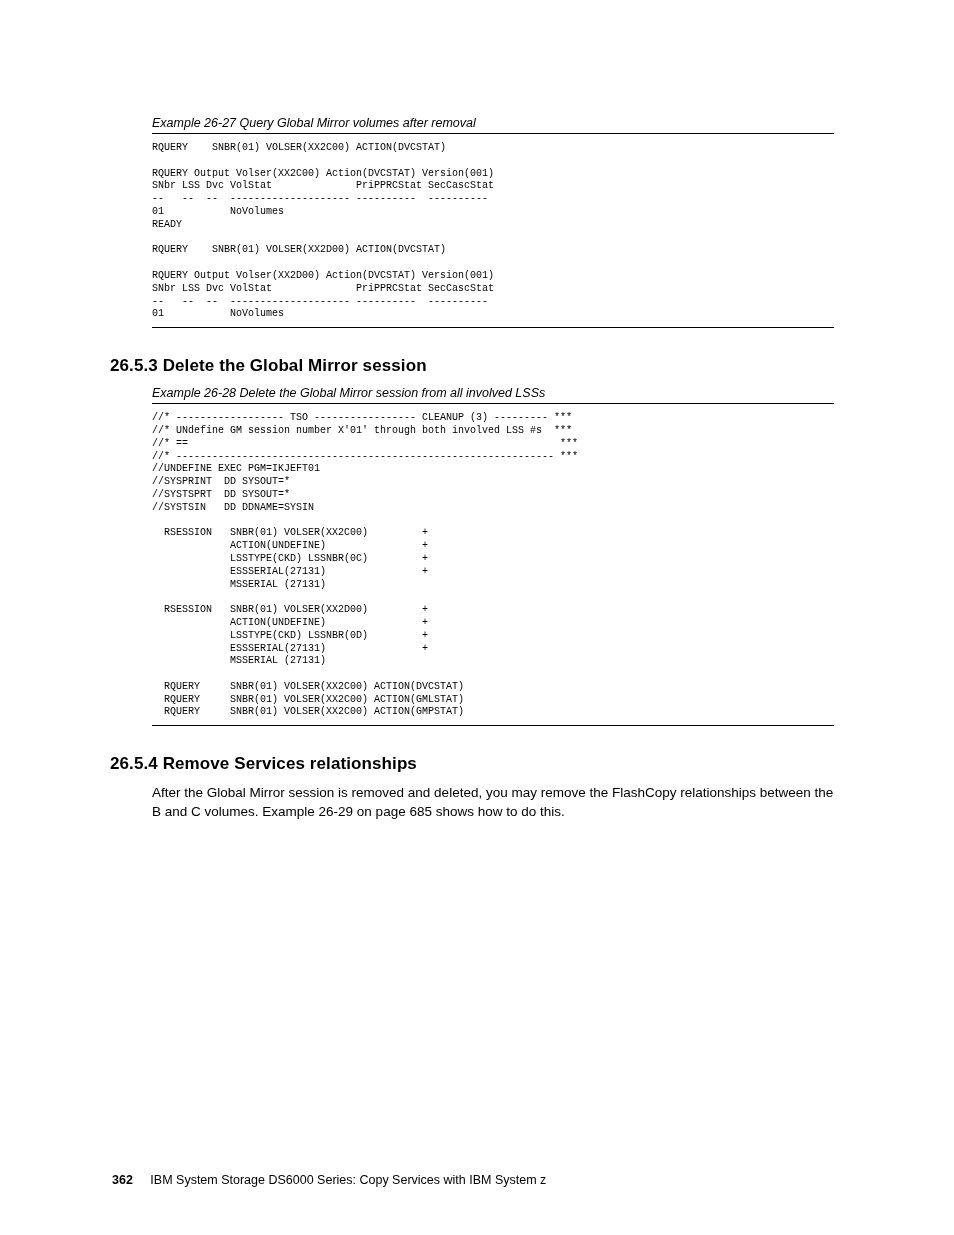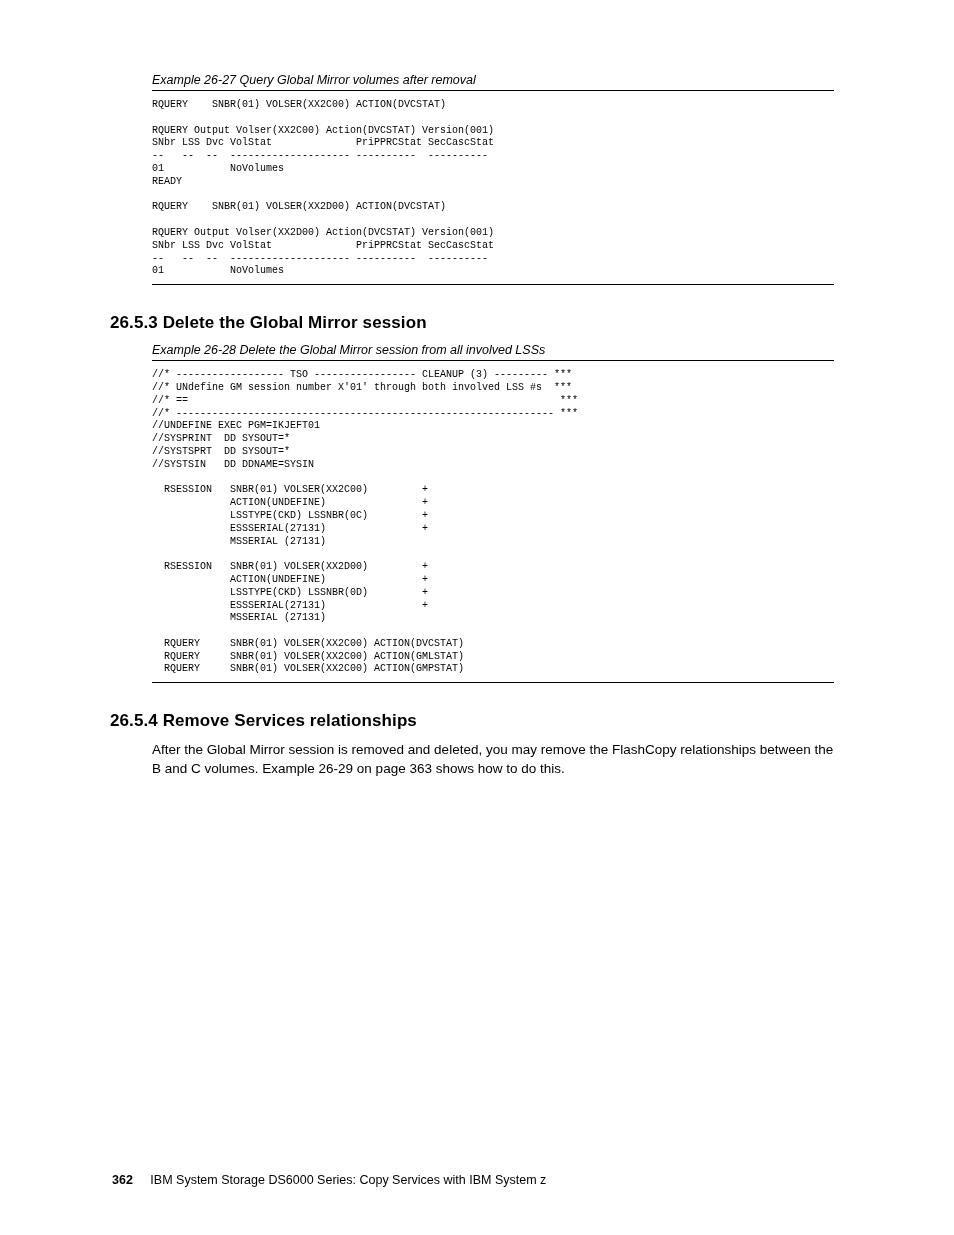--- a/index.html
+++ b/index.html
@@ -6,21 +6,21 @@
     font-family: Arial, Helvetica, sans-serif;
     font-size: 13.5px;
     color: #000;
     margin: 0;
     background: #fff;
   }
   .page {
     width: 948px;
     height: 1235px;
     box-sizing: border-box;
-    padding: 73px 114px 20px 152px;
+    padding: 116px 114px 20px 152px;
     position: relative;
   }
   .caption {
     font-style: italic;
     font-size: 12.5px;
     margin-bottom: 3px;
   }
   .code-block {
     border-top: 1.5px solid #000;
     border-bottom: 1.5px solid #000;
@@ -101,20 +101,20 @@
              ACTION(UNDEFINE)                +
              LSSTYPE(CKD) LSSNBR(0D)         +
              ESSSERIAL(27131)                +
              MSSERIAL (27131)
 
   RQUERY     SNBR(01) VOLSER(XX2C00) ACTION(DVCSTAT)
   RQUERY     SNBR(01) VOLSER(XX2C00) ACTION(GMLSTAT)
   RQUERY     SNBR(01) VOLSER(XX2C00) ACTION(GMPSTAT)</div>
 
   <h3>26.5.4  Remove Services relationships</h3>
-  <div class="body-text">After the Global Mirror session is removed and deleted, you may remove the FlashCopy relationships between the B and C volumes. Example 26-29 on page 363 shows how to do this.</div>
+  <div class="body-text">After the Global Mirror session is removed and deleted, you may remove the FlashCopy relationships between the B and C volumes. Example 26-29 on page 685 shows how to do this.</div>
 
   <div class="footer">
     <span class="footer-pagenum">362</span>
     <span class="footer-title">IBM System Storage DS6000 Series: Copy Services with IBM System z</span>
   </div>
 
 </div>
 
 </body></html>

